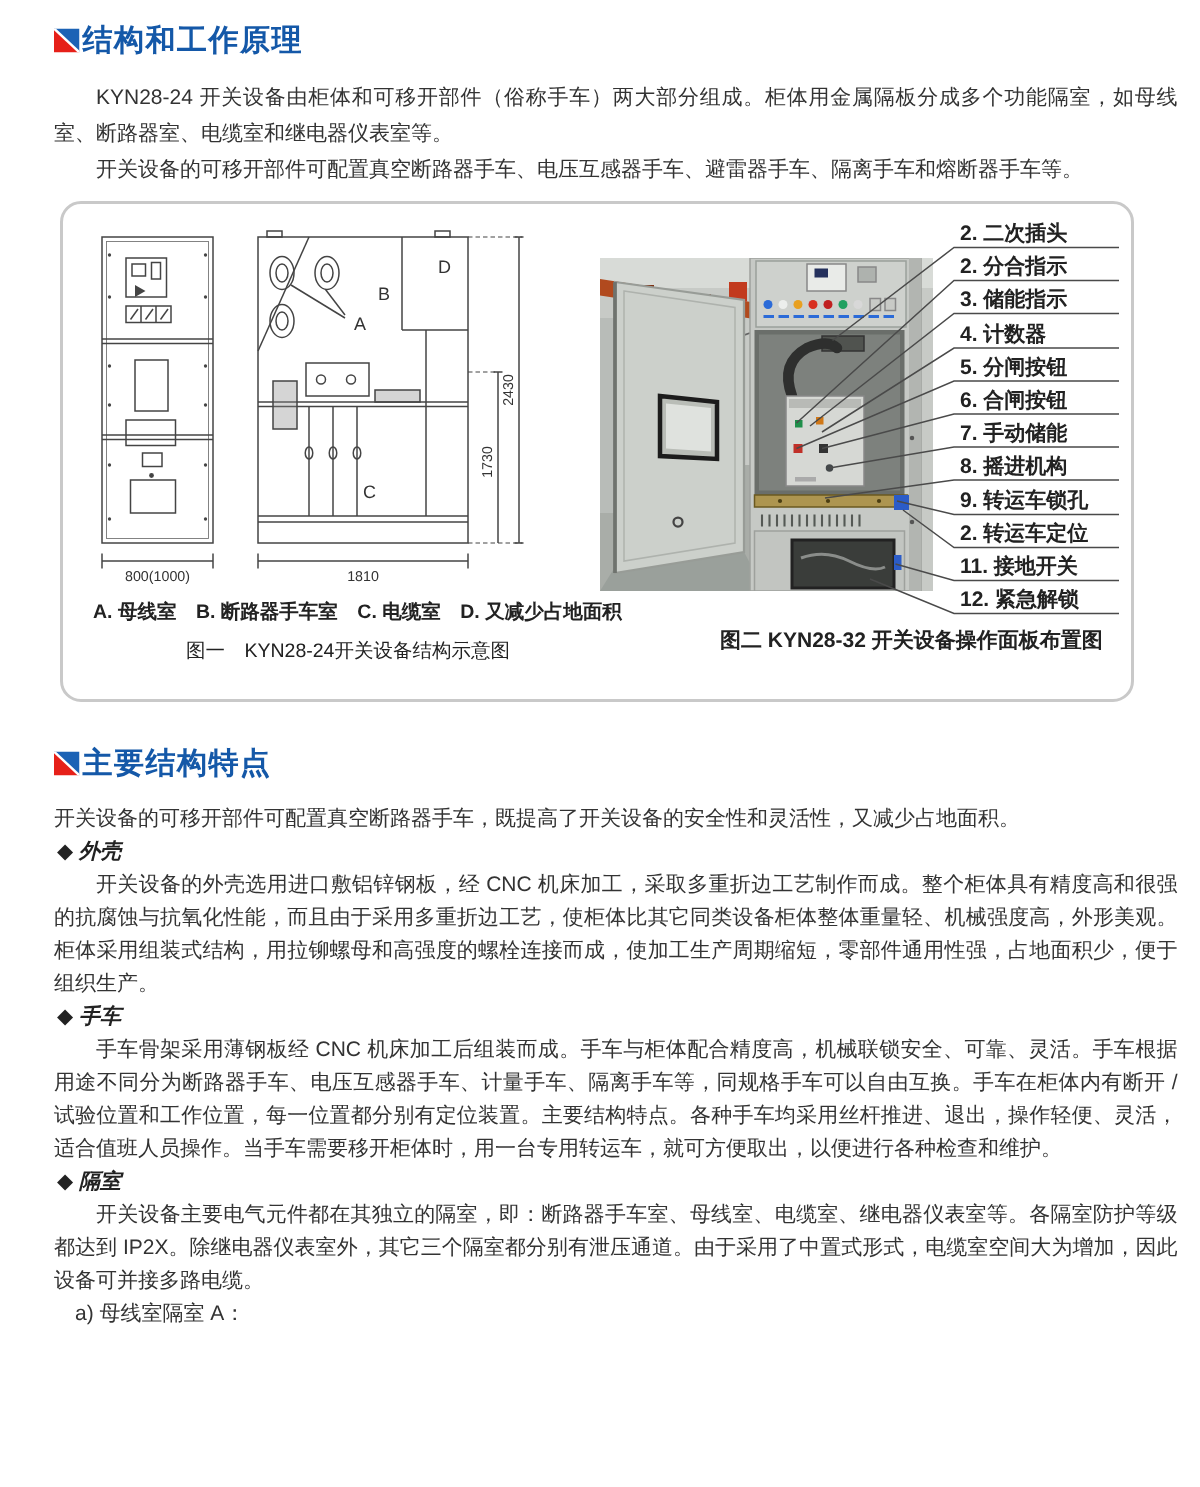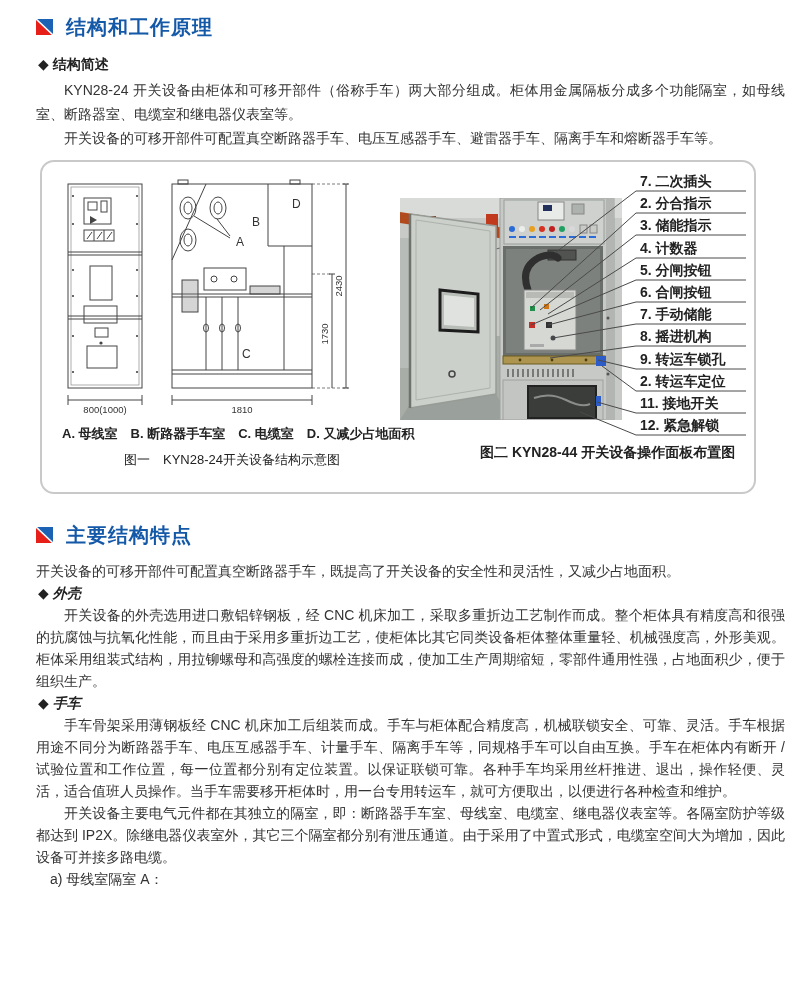--- a/index.html
+++ b/index.html
@@ -4,21 +4,21 @@
 <style>
   * { margin:0; padding:0; box-sizing:border-box; }
   html,body { background:#ffffff; }
   body {
     width:800px; height:991px; overflow:hidden;
     font-family:"Liberation Sans","DejaVu Sans",sans-serif;
     color:#333; font-size:14px; line-height:24px;
   }
   .content { padding:14px 15px 0 36px; }
 
-  .sec-header { display:flex; align-items:center; gap:13px; height:26px; margin-bottom:12px; }
+  .sec-header { display:flex; align-items:center; gap:2px; height:26px; margin-bottom:12px; }
   .sec-header .hicon { width:17px; height:16px; flex:0 0 auto; }
   .sec-title { color:#1458a8; font-size:20px; font-weight:bold; letter-spacing:1px; }
 
   .bullet-line { font-weight:bold; color:#222; margin:4px 0 2px 2px; }
   p.body { text-align:justify; }
   p.indent { text-indent:2em; }
   .sec2 p.body, .sec2 .bullet-line { line-height:22px; }
   .sec2 .bullet-line { margin:0 0 0 2px;font-style:italic; }
   .sub-a { margin-left:14px; line-height:22px; }
 
@@ -57,21 +57,20 @@
 
   <div class="sec-header">
     <svg class="hicon" viewBox="0 0 17 16">
       <polygon points="0,0 17,16 0,16" fill="#e62019"></polygon>
       <polygon points="0,0 17,0 17,16" fill="#1b62b5"></polygon>
       <line x1="0" y1="0" x2="17" y2="16" stroke="#ffffff" stroke-width="1.6"></line>
     </svg>
     <span class="sec-title">结构和工作原理</span>
   </div>
 
-  <div class="bullet-line">◆ 结构简述</div>
   <p class="body indent">KYN28-24 开关设备由柜体和可移开部件（俗称手车）两大部分组成。柜体用金属隔板分成多个功能隔室，如母线室、断路器室、电缆室和继电器仪表室等。</p>
   <p class="body indent">开关设备的可移开部件可配置真空断路器手车、电压互感器手车、避雷器手车、隔离手车和熔断器手车等。</p>
 
   <div class="figure-box">
 
     <svg class="fig1-svg" width="336" height="244" viewBox="0 0 336 244">
       <g stroke="#444" fill="none" stroke-width="1">
 
         <rect x="14" y="8" width="74" height="204"></rect>
         <rect x="17" y="11" width="68" height="198" stroke="#777" stroke-width="0.6"></rect>
@@ -279,54 +278,55 @@
           <polyline points="150,151 238,128 348,128"></polyline>
           <polyline points="155,164 238,150 348,150"></polyline>
           <polyline points="152,184 238,172 348,172"></polyline>
           <polyline points="200,186 238,195 348,195"></polyline>
           <polyline points="204,192 238,217 348,217"></polyline>
           <polyline points="199,228 238,239 348,239"></polyline>
           <polyline points="182,238 238,261 348,261"></polyline>
         </g>
       </svg>
 
-      <div class="callout" style="top:-2px">7. 二次插头</div>
+      <div class="callout" style="top:-2px">2. 二次插头</div>
       <div class="callout" style="top:20px">2. 分合指示</div>
       <div class="callout" style="top:42px">3. 储能指示</div>
       <div class="callout" style="top:65px">4. 计数器</div>
       <div class="callout" style="top:87px">5. 分闸按钮</div>
       <div class="callout" style="top:109px">6. 合闸按钮</div>
       <div class="callout" style="top:131px">7. 手动储能</div>
       <div class="callout" style="top:153px">8. 摇进机构</div>
       <div class="callout" style="top:176px">9. 转运车锁孔</div>
       <div class="callout" style="top:198px">2. 转运车定位</div>
       <div class="callout" style="top:220px">11. 接地开关</div>
       <div class="callout" style="top:242px">12. 紧急解锁</div>
 
-      <div class="fig2-caption">图二 KYN28-44 开关设备操作面板布置图</div>
+      <div class="fig2-caption">图二 KYN28-32 开关设备操作面板布置图</div>
     </div>
   </div>
 
   <div class="sec2">
     <div class="sec-header sec2-header">
       <svg class="hicon" viewBox="0 0 17 16">
         <polygon points="0,0 17,16 0,16" fill="#e62019"></polygon>
         <polygon points="0,0 17,0 17,16" fill="#1b62b5"></polygon>
         <line x1="0" y1="0" x2="17" y2="16" stroke="#ffffff" stroke-width="1.6"></line>
       </svg>
       <span class="sec-title">主要结构特点</span>
     </div>
 
     <p class="body intro">开关设备的可移开部件可配置真空断路器手车，既提高了开关设备的安全性和灵活性，又减少占地面积。</p>
 
     <div class="bullet-line">◆ 外壳</div>
     <p class="body indent">开关设备的外壳选用进口敷铝锌钢板，经 CNC 机床加工，采取多重折边工艺制作而成。整个柜体具有精度高和很强的抗腐蚀与抗氧化性能，而且由于采用多重折边工艺，使柜体比其它同类设备柜体整体重量轻、机械强度高，外形美观。柜体采用组装式结构，用拉铆螺母和高强度的螺栓连接而成，使加工生产周期缩短，零部件通用性强，占地面积少，便于组织生产。</p>
 
     <div class="bullet-line">◆ 手车</div>
-    <p class="body indent">手车骨架采用薄钢板经 CNC 机床加工后组装而成。手车与柜体配合精度高，机械联锁安全、可靠、灵活。手车根据用途不同分为断路器手车、电压互感器手车、计量手车、隔离手车等，同规格手车可以自由互换。手车在柜体内有断开 / 试验位置和工作位置，每一位置都分别有定位装置。以保证联锁可靠。各种手车均采用丝杆推进、退出，操作轻便、灵活，适合值班人员操作。当手车需要移开柜体时，用一台专用转运车，就可方便取出，以便进行各种检查和维护。</p>
-
+    <p class="body indent">手车骨架采用薄钢板经 CNC 机床加工后组装而成。手车与柜体配合精度高，机械联锁安全、可靠、灵活。手车根据用途不同分为断路器手车、电压互感器手车、计量手车、隔离手车等，同规格手车可以自由互换。手车在柜体内有断开 / 试验位置和工作位置，每一位置都分别有定位装置。主要结构特点。各种手车均采用丝杆推进、退出，操作轻便、灵活，适合值班人员操作。当手车需要移开柜体时，用一台专用转运车，就可方便取出，以便进行各种检查和维护。</p>
+
+    <div class="bullet-line">◆ 隔室</div>
     <p class="body indent">开关设备主要电气元件都在其独立的隔室，即：断路器手车室、母线室、电缆室、继电器仪表室等。各隔室防护等级都达到 IP2X。除继电器仪表室外，其它三个隔室都分别有泄压通道。由于采用了中置式形式，电缆室空间大为增加，因此设备可并接多路电缆。</p>
 
     <div class="sub-a">a) 母线室隔室 A：</div>
 
   </div>
 
 </div>
 
 </body></html>

